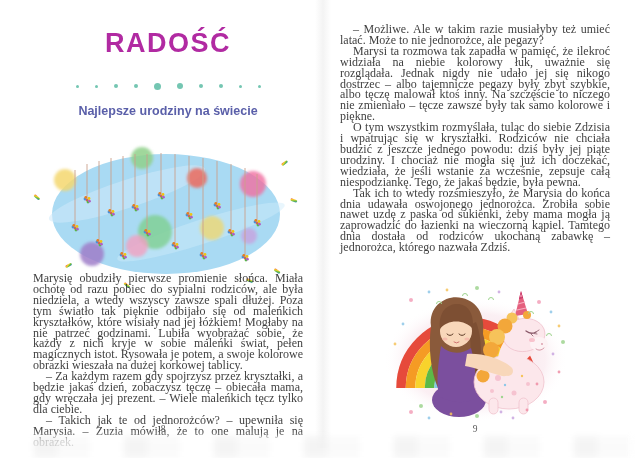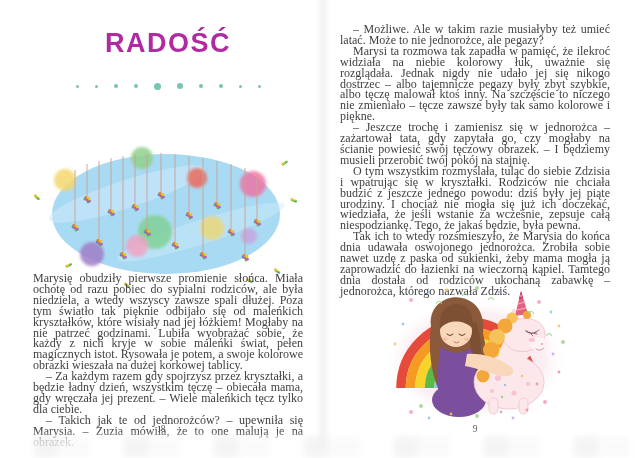--- a/index.html
+++ b/index.html
@@ -50,20 +50,21 @@
         <span style="width: 3px; height: 3px; background: rgb(116, 198, 178);"></span>
         <span style="width: 4px; height: 4px; background: rgb(116, 198, 178);"></span>
         <span style="width: 4px; height: 4px; background: rgb(116, 198, 178);"></span>
         <span style="width: 7px; height: 7px; background: rgb(116, 198, 178);"></span>
         <span style="width: 6px; height: 6px; background: rgb(116, 198, 178);"></span>
         <span style="width: 4px; height: 4px; background: rgb(116, 198, 178);"></span>
         <span style="width: 4px; height: 4px; background: rgb(116, 198, 178);"></span>
         <span style="width: 3px; height: 3px; background: rgb(116, 198, 178);"></span>
         <span style="width: 3px; height: 3px; background: rgb(116, 198, 178);"></span>
       </div>
+    <div id="story-title">Najlepsze urodziny na świecie</div>
 
     <svg id="cloud-illo" viewBox="0 0 278 152">
       <defs>
         <filter id="soft" x="-50%" y="-50%" width="200%" height="200%">
             <feGaussianBlur stdDeviation="1.8"></feGaussianBlur>
           </filter>
         <linearGradient id="rb" x1="0" y1="0" x2="1" y2="1">
           <stop offset="0" stop-color="#e64a3b"></stop>
             <stop offset=".35" stop-color="#f8d32c"></stop>
           <stop offset=".65" stop-color="#5cb947"></stop>
@@ -199,32 +200,31 @@
           <rect x="262" y="62" width="7" height="2.6" rx="1.3" fill="url(#rb)" transform="rotate(20 262 62)"></rect>
           <rect x="246" y="132" width="7" height="2.6" rx="1.3" fill="url(#rb)" transform="rotate(35 246 132)"></rect>
           <rect x="36" y="130" width="7" height="2.6" rx="1.3" fill="url(#rb)" transform="rotate(-30 36 130)"></rect>
           <rect x="96" y="146" width="7" height="2.6" rx="1.3" fill="url(#rb)" transform="rotate(40 96 146)"></rect>
           <rect x="218" y="142" width="7" height="2.6" rx="1.3" fill="url(#rb)" transform="rotate(25 218 142)"></rect>
         </g>
     </svg>
 
     <div class="text-col" id="left-text">
         <p class="flush">Marysię obudziły pierwsze promienie słońca. Miała ochotę od razu pobiec do sypialni rodziców, ale była niedziela, a wtedy wszyscy zawsze spali dłużej. Poza tym światło tak pięknie odbijało się od maleńkich kryształków, które wisiały nad jej łóżkiem! Mogłaby na nie patrzeć godzinami. Lubiła wyobrażać sobie, że każdy z nich kryje w sobie maleńki świat, pełen magicznych istot. Rysowała je potem, a swoje kolorowe obrazki wieszała na dużej korkowej tablicy.</p>
-        <p>– Za każdym razem gdy spojrzysz przez kryształki, a będzie ładny dzień, wszystkim tęczę – obiecała mama, gdy wręczała jej prezent. – Wiele maleńkich tęcz tylko dla ciebie.</p>
+        <p>– Za każdym razem gdy spojrzysz przez kryształki, a będzie jakaś dzień, zobaczysz tęczę – obiecała mama, gdy wręczała jej prezent. – Wiele maleńkich tęcz tylko dla ciebie.</p>
         <p>– Takich jak te od jednorożców? – upewniła się Marysia. – Zuzia mówiła, że to one malują je na obrazek.</p>
       </div>
 
     <div class="pagenum" id="pagenum-left">8</div>
   </div>
 
   <div class="page" id="page-right">
     <div class="text-col" id="right-text">
         <p>– Możliwe. Ale w takim razie musiałyby też umieć latać. Może to nie jednorożce, ale pegazy?</p>
         <p>Marysi ta rozmowa tak zapadła w pamięć, że ilekroć widziała na niebie kolorowy łuk, uważnie się rozglądała. Jednak nigdy nie udało jej się nikogo dostrzec – albo tajemnicze pegazy były zbyt szybkie, albo tęczę malował ktoś inny. Na szczęście to niczego nie zmieniało – tęcze zawsze były tak samo kolorowe i piękne.</p>
-        <p>– Jeszcze trochę i zamienisz się w jednorożca – zażartował tata, gdy zapytała go, czy mogłaby na ścianie powiesić swój tęczowy obrazek. – I będziemy musieli przerobić twój pokój na stajnię.</p>
         <p>O tym wszystkim rozmyślała, tuląc do siebie Zdzisia i wpatrując się w kryształki. Rodziców nie chciała budzić z jeszcze jednego powodu: dziś były jej piąte urodziny. I chociaż nie mogła się już ich doczekać, wiedziała, że jeśli wstanie za wcześnie, zepsuje całą niespodziankę. Tego, że jakaś będzie, była pewna.</p>
         <p>Tak ich to wtedy rozśmieszyło, że Marysia do końca dnia udawała oswojonego jednorożca. Zrobiła sobie nawet uzdę z paska od sukienki, żeby mama mogła ją zaprowadzić do łazienki na wieczorną kąpiel. Tamtego dnia dostała od rodziców ukochaną zabawkę – jednorożca, którego nazwała Zdziś.</p>
       </div>
 
     <svg id="unicorn-illo" viewBox="0 0 190 140">
       <defs>
         <radialGradient id="wash" cx=".5" cy=".5" r=".5">
           <stop offset="0" stop-color="#f6d9e2" stop-opacity=".95"></stop>
           <stop offset=".75" stop-color="#f8e3ea" stop-opacity=".55"></stop>
           <stop offset="1" stop-color="#ffffff" stop-opacity="0"></stop>

